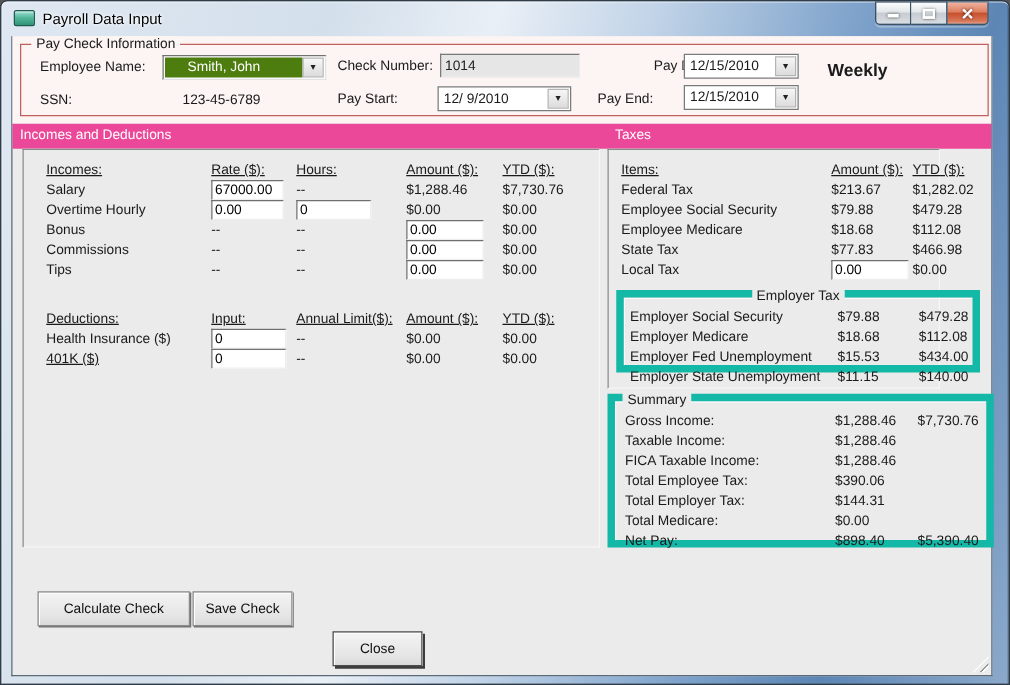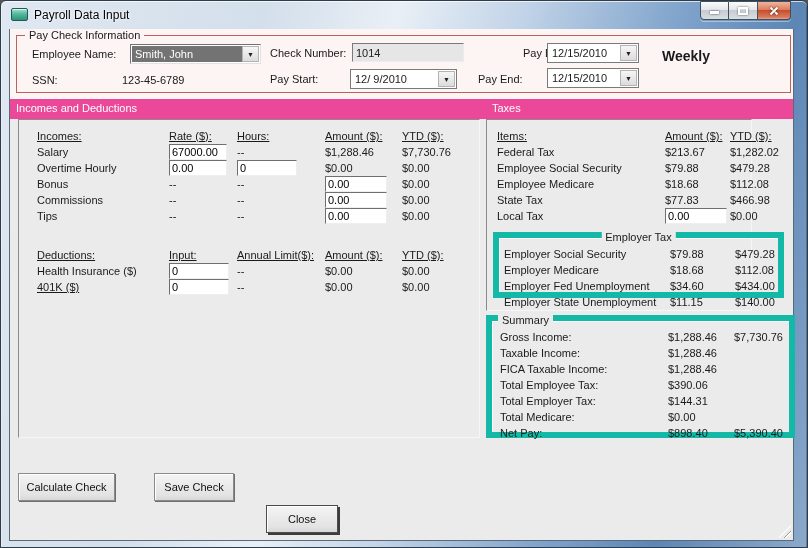--- a/index.html
+++ b/index.html
@@ -45,21 +45,21 @@
 
   
   .top-panel { position:absolute; left:0; top:0; width:100%; height:70px; background:#fcf5f4; }
   .gb-red { position:absolute; left:6px; top:6px; width:775px; height:58px; border:1px solid #c0605c; }
   .gb-red .legend { position:absolute; left:8px; top:-7px; background:#fcf5f4; padding:0 4px; }
 
   .lbl { position:absolute; white-space:nowrap; line-height:14px; }
   .bold-freq { position:absolute; font-size:14px; font-weight:bold; }
 
   .combo { position:absolute; width:131px; height:20px; background:#fff; border:1px solid; border-color:#707070 #e2e2e2 #e2e2e2 #707070; }
-  .combo .sel { position:absolute; left:1px; top:1px; bottom:1px; right:18px; background:#737373; color:#fff; line-height:16px; padding-left:3px; overflow:hidden; }
+  .combo .sel { position:absolute; left:1px; top:1px; bottom:1px; right:18px; background:#4d7c0f; color:#fff; line-height:16px; padding-left:18px; overflow:hidden; }
   .drop-btn { position:absolute; right:1px; top:1px; bottom:1px; width:17px; background:linear-gradient(#f6f6f6,#dcdcdc); border:1px solid #b4b4b4; display:flex; align-items:center; justify-content:center; font-size:7px; color:#222; }
   .picker { position:absolute; width:92px; height:20px; background:#fff; border:1px solid #7a7a7a; }
   .picker .val { position:absolute; left:4px; top:3px; }
   .tb-gray { position:absolute; width:112px; height:19px; background:#e6e6e6; border:1px solid; border-color:#7a7a7a #ececec #ececec #7a7a7a; font:11px "Liberation Sans",sans-serif; padding-left:3px; color:#222; }
 
   
   .bar { position:absolute; left:0; top:70px; width:100%; height:20px; background:#ec4899;text-align:right; }
   .bar span { position:absolute; top:3px; color:#fff; }
 
   
@@ -84,21 +84,21 @@
   .ded-block { position:absolute; left:18px; top:127px; right:4px; }
   .tax-block { position:absolute; left:10px; top:8px; right:2px; }
   .emp-block { position:absolute; left:5px; top:8px; right:2px; }
   .sum-block { position:absolute; left:8px; top:8px; right:2px; }
 
   .tb { font:11px "Liberation Sans",sans-serif; background:#fff; border:1px solid; border-color:#6f6f6f #eee #eee #6f6f6f; height:16px; padding:0 0 0 2px; }
   .w58{width:58px;} .w60{width:60px;} .w62{width:62px;}
 
   
   .btn { position:absolute; height:28px; font:11px "Liberation Sans",sans-serif; color:#111; background:linear-gradient(#f4f4f4,#e3e3e3 80%,#d8d8d8); border:1px solid #8a8a8a; box-shadow:inset 1px 1px 0 #fff, 1px 1px 0 #707070; cursor:default; }
-  #btn-calc { left:8px; top:444px; width:97px; }
+  #btn-calc { left:20px; top:444px; width:122px; }
   #btn-save { left:144px; top:444px; width:80px; }
   #btn-close { left:256px; top:444px; width:72px; border-color:#4c4c4c; box-shadow:inset 1px 1px 0 #fff, 2px 2px 0 #3c3c3c;margin-top:32px; }
 
   .grip { position:absolute; right:2px; bottom:2px; width:13px; height:13px;
     background:repeating-linear-gradient(135deg, transparent 0 3px, #9a9a9a 3px 4px, #fff 4px 5px);
     clip-path:polygon(100% 0, 100% 100%, 0 100%); }
 </style>
 </head>
 <body>
 
@@ -128,21 +128,21 @@
     <div class="top-panel">
       <div class="gb-red">
         <span class="legend">Pay Check Information</span>
       </div>
       <span class="lbl" style="left:22px; top:18px;">Employee Name:</span>
       <div class="combo" style="left:120px; top:15px;">
         <span class="sel">Smith, John</span>
         <span class="drop-btn">▼</span>
       </div>
       <span class="lbl" style="left:22px; top:44px;">SSN:</span>
-      <span class="lbl" style="left:112px; top:44px;">123-45-6789</span>
+      <span class="lbl" style="left:136px; top:44px;">123-45-6789</span>
 
       <span class="lbl" style="left:260px; top:17px;">Check Number:</span>
       <input class="tb-gray" style="left: 342px; top: 14px;" readonly="" value="1014">
       <span class="lbl" style="left:260px; top:43px;">Pay Start:</span>
       <div class="picker" style="left:340px; top:40px; width:107px;">
         <span class="val">12/ 9/2010</span>
         <span class="drop-btn">▼</span>
       </div>
 
       <span class="lbl" style="left:468px; top:17px;margin-left:45px;">Pay Date:</span>
@@ -277,21 +277,21 @@
             <span class="cell">$79.88</span>
             <span class="cell">$479.28</span>
           </div>
           <div class="grid3e">
             <span class="cell">Employer Medicare</span>
             <span class="cell">$18.68</span>
             <span class="cell">$112.08</span>
           </div>
           <div class="grid3e">
             <span class="cell">Employer Fed Unemployment</span>
-            <span class="cell">$34.60</span>
+            <span class="cell">$15.53</span>
             <span class="cell">$434.00</span>
           </div>
           <div class="grid3e">
             <span class="cell">Employer State Unemployment</span>
             <span class="cell">$11.15</span>
             <span class="cell">$140.00</span>
           </div>
         </div>
       </div>
     </div>

